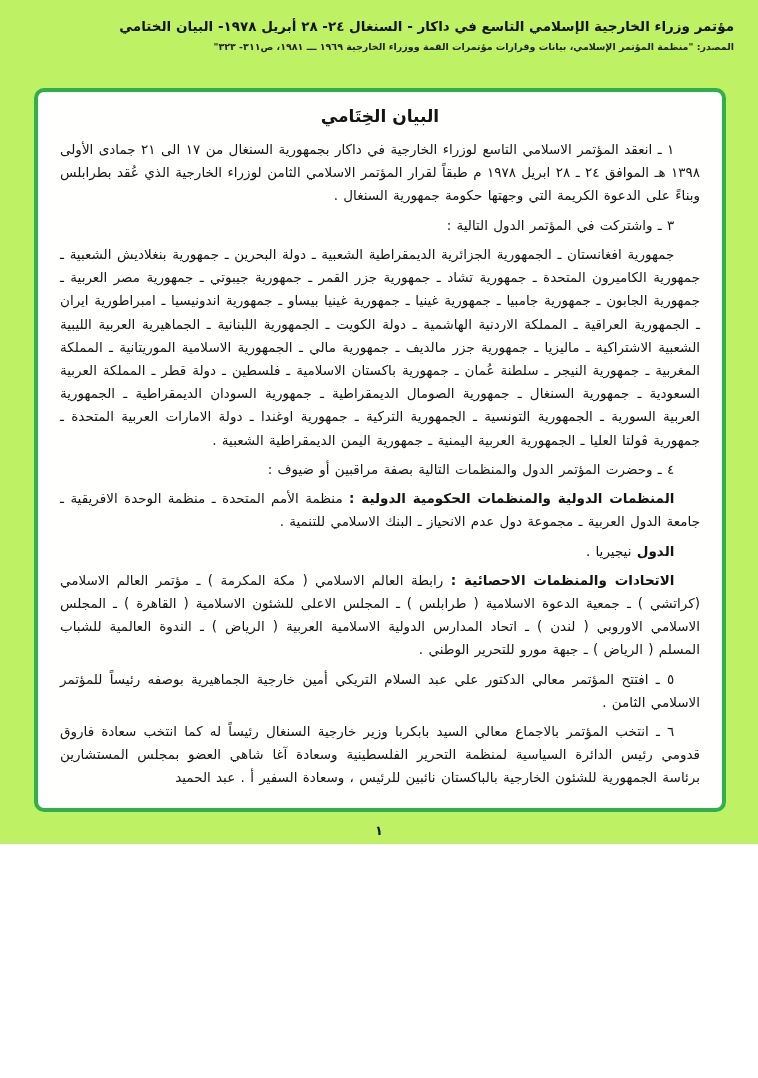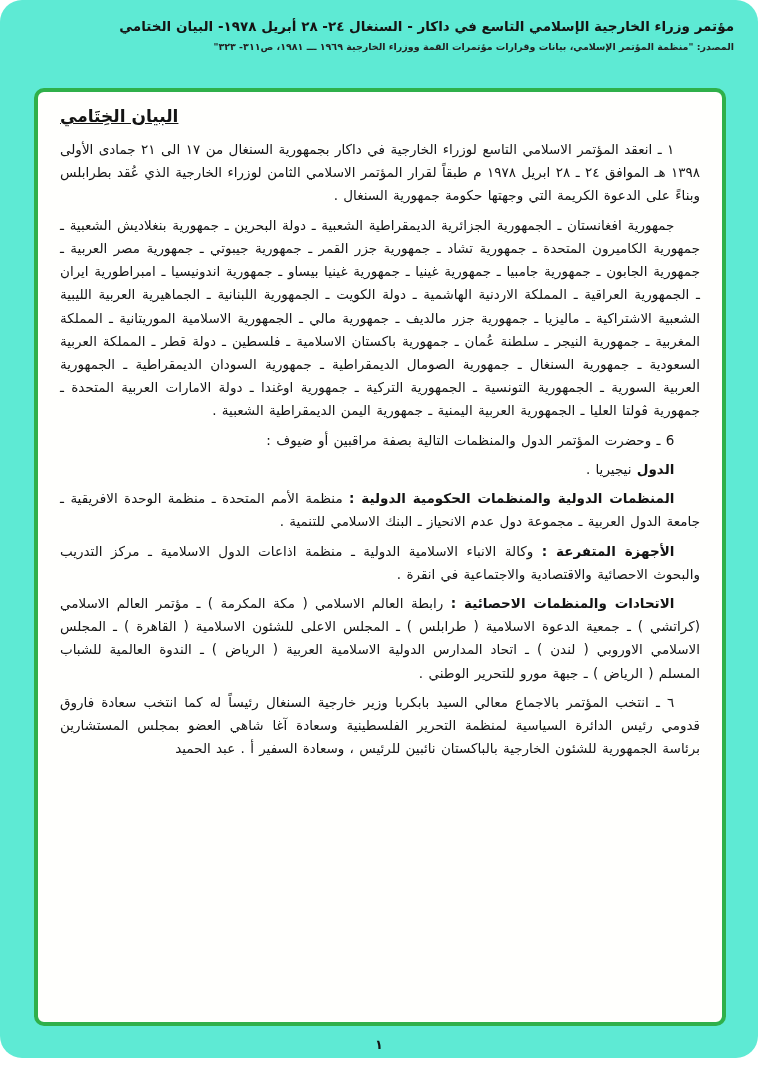--- a/index.html
+++ b/index.html
@@ -9,23 +9,22 @@
     height: 1078px;
     font-family: "DejaVu Sans", sans-serif;
     direction: rtl;
     color: #141414;
     position: relative;
     overflow: hidden;
   }
   .page {
     position: relative;
     width: 758px;
-    height: 1058px;
-    background: #5eead4;
-    border-radius: 22px;
+    height: 844px;
+    background: #bef264;
   }
   .page-header {
     padding: 16px 24px 0 70px;
     text-align: right;
   }
   .header-title-line {
     font-weight: bold;
     font-size: 13.5px;
     line-height: 1.5;
     letter-spacing: 0.1px;
@@ -43,26 +42,25 @@
     right: 32px;
     left: 34px;
     bottom: 32px;
     border: 4px solid #2fb04a;
     border-radius: 10px;
     background: #fffffd;
     padding: 12px 22px 8px 22px;
     overflow: hidden;
   }
   .document-title {
-    text-align: left;
+    text-align: center;
     font-size: 17px;
     font-weight: bold;
     margin: 2px 0 12px 0;
     letter-spacing: 0.3px;
-    text-decoration: underline;
   }
   .para {
     font-size: 13.5px;
     line-height: 1.72;
     text-align: justify;
     text-indent: 1.9em;
     margin-bottom: 6px;
     word-spacing: 1px;
   }
   .para .para-label {
@@ -90,51 +88,55 @@
 
   <div class="document-frame">
     <h1 class="document-title">البيان الخِتَامي</h1>
 
     <div class="para">
       <span class="para-label"></span>
       <span>١ ـ انعقد المؤتمر الاسلامي التاسع لوزراء الخارجية في داكار بجمهورية السنغال من ١٧ الى ٢١ جمادى الأولى ١٣٩٨ هـ الموافق ٢٤ ـ ٢٨ ابريل ١٩٧٨ م طبقاً لقرار المؤتمر الاسلامي الثامن لوزراء الخارجية الذي عُقد بطرابلس وبناءً على الدعوة الكريمة التي وجهتها حكومة جمهورية السنغال .</span>
     </div>
 
 
+    <div class="para">
+      <span class="para-label"></span>
+      <span>٣ ـ واشتركت في المؤتمر الدول التالية :</span>
+    </div>
 
     <div class="para">
       <span class="para-label"></span>
       <span>جمهورية افغانستان ـ الجمهورية الجزائرية الديمقراطية الشعبية ـ دولة البحرين ـ جمهورية بنغلاديش الشعبية ـ جمهورية الكاميرون المتحدة ـ جمهورية تشاد ـ جمهورية جزر القمر ـ جمهورية جيبوتي ـ جمهورية مصر العربية ـ جمهورية الجابون ـ جمهورية جامبيا ـ جمهورية غينيا ـ جمهورية غينيا بيساو ـ جمهورية اندونيسيا ـ امبراطورية ايران ـ الجمهورية العراقية ـ المملكة الاردنية الهاشمية ـ دولة الكويت ـ الجمهورية اللبنانية ـ الجماهيرية العربية الليبية الشعبية الاشتراكية ـ ماليزيا ـ جمهورية جزر مالديف ـ جمهورية مالي ـ الجمهورية الاسلامية الموريتانية ـ المملكة المغربية ـ جمهورية النيجر ـ سلطنة عُمان ـ جمهورية باكستان الاسلامية ـ فلسطين ـ دولة قطر ـ المملكة العربية السعودية ـ جمهورية السنغال ـ جمهورية الصومال الديمقراطية ـ جمهورية السودان الديمقراطية ـ الجمهورية العربية السورية ـ الجمهورية التونسية ـ الجمهورية التركية ـ جمهورية اوغندا ـ دولة الامارات العربية المتحدة ـ جمهورية ڤولتا العليا ـ الجمهورية العربية اليمنية ـ جمهورية اليمن الديمقراطية الشعبية .</span>
     </div>
 
     <div class="para">
       <span class="para-label"></span>
-      <span>6 ـ وحضرت المؤتمر الدول والمنظمات التالية بصفة مراقبين أو ضيوف :</span>
-    </div>
-
-    <div class="para">
-      <span class="para-label">الدول</span>
-      <span>نيجيريا .</span>
+      <span>٤ ـ وحضرت المؤتمر الدول والمنظمات التالية بصفة مراقبين أو ضيوف :</span>
     </div>
 
     <div class="para">
       <span class="para-label">المنظمات الدولية والمنظمات الحكومية الدولية :</span>
       <span>منظمة الأمم المتحدة ـ منظمة الوحدة الافريقية ـ جامعة الدول العربية ـ مجموعة دول عدم الانحياز ـ البنك الاسلامي للتنمية .</span>
     </div>
 
     <div class="para">
-      <span class="para-label">الأجهزة المتفرعة :</span>
-      <span>وكالة الانباء الاسلامية الدولية ـ منظمة اذاعات الدول الاسلامية ـ مركز التدريب والبحوث الاحصائية والاقتصادية والاجتماعية في انقرة .</span>
+      <span class="para-label">الدول</span>
+      <span>نيجيريا .</span>
     </div>
+
 
     <div class="para">
       <span class="para-label">الاتحادات والمنظمات الاحصائية :</span>
       <span>رابطة العالم الاسلامي ( مكة المكرمة ) ـ مؤتمر العالم الاسلامي (كراتشي ) ـ جمعية الدعوة الاسلامية ( طرابلس ) ـ المجلس الاعلى للشئون الاسلامية ( القاهرة ) ـ المجلس الاسلامي الاوروبي ( لندن ) ـ اتحاد المدارس الدولية الاسلامية العربية ( الرياض ) ـ الندوة العالمية للشباب المسلم ( الرياض ) ـ جبهة مورو للتحرير الوطني .</span>
     </div>
 
+    <div class="para">
+      <span class="para-label"></span>
+      <span>٥ ـ افتتح المؤتمر معالي الدكتور علي عبد السلام التريكي أمين خارجية الجماهيرية بوصفه رئيساً للمؤتمر الاسلامي الثامن .</span>
+    </div>
 
     <div class="para">
       <span class="para-label"></span>
       <span>٦ ـ انتخب المؤتمر بالاجماع معالي السيد بابكربا وزير خارجية السنغال رئيساً له كما انتخب سعادة فاروق قدومي رئيس الدائرة السياسية لمنظمة التحرير الفلسطينية وسعادة آغا شاهي العضو بمجلس المستشارين برئاسة الجمهورية للشئون الخارجية بالباكستان نائبين للرئيس ، وسعادة السفير أ . عبد الحميد</span>
     </div>
   </div>
 
   <div class="page-number">١</div>
 
 </div>

